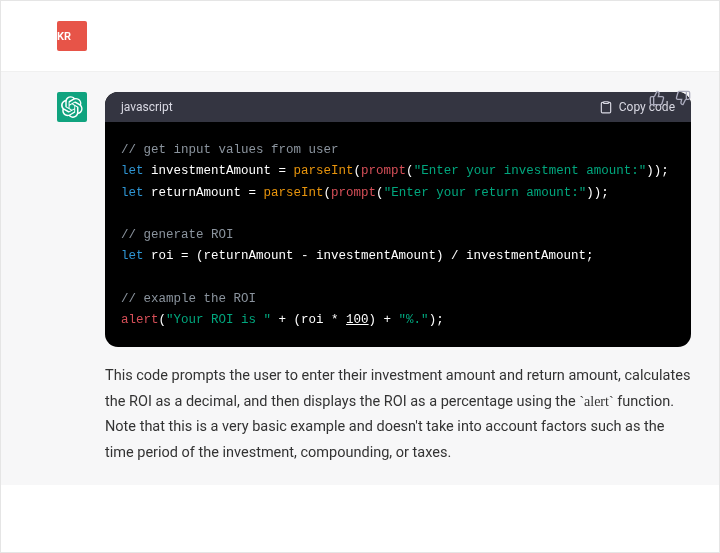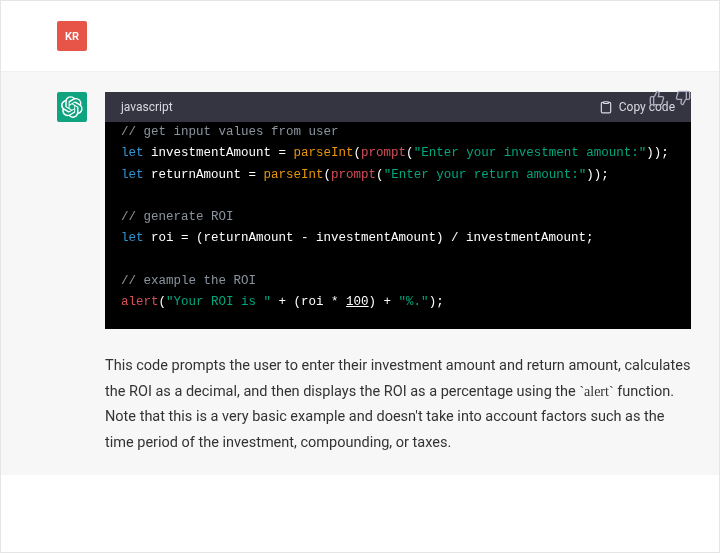--- a/index.html
+++ b/index.html
@@ -26,21 +26,21 @@
     }
     .avatar-user {
       width: 30px;
       height: 30px;
       background: #e75448;
       color: #fff;
       font-size: 11px;
       font-weight: 600;
       display: flex;
       align-items: center;
-      justify-content: center;
+      justify-content: flex-start;
       border-radius: 2px;
       flex-shrink: 0;
     }
     .user-text {
       color: #333;
       font-size: 14.5px;
       padding-top: 5px;
     }
     .assistant-row {
       display: flex;
@@ -81,44 +81,44 @@
     }
     .feedback-btn {
       color: #acacbe;
       cursor: pointer;
       display: flex;
       align-items: center;
     }
     .feedback-btn svg { width: 16px; height: 16px; }
     .code-block {
       background: #000000;
-      border-radius: 0;
+      border-radius: 13px;
       overflow: hidden;
-      margin-bottom: 24px;
+      margin-bottom: 16px;
     }
     .code-header {
       background: #343541;
       display: flex;
       justify-content: space-between;
       align-items: center;
       padding: 8px 16px;
       font-size: 12px;
       color: #d9d9e3;
     }
     .copy-btn {
       display: flex;
       align-items: flex-end;
       gap: 6px;
       cursor: pointer;
       color: #d9d9e3;
       font-size: 12px;
     }
     .copy-btn svg { width: 14px; height: 14px; }
     .code-body {
-      padding: 0 16px 16px;
+      padding: 18px 16px 16px;
       font-family: "SFMono-Regular", Consolas, "Liberation Mono", Menlo, monospace;
       font-size: 12.5px;
       line-height: 1.7;
       color: #fff;
       white-space: pre;
       overflow-x: auto;
     }
     .tok-comment { color: #8b949e; }
     .tok-keyword { color: #2e95d3; }
     .tok-var { color: #ffffff; }

